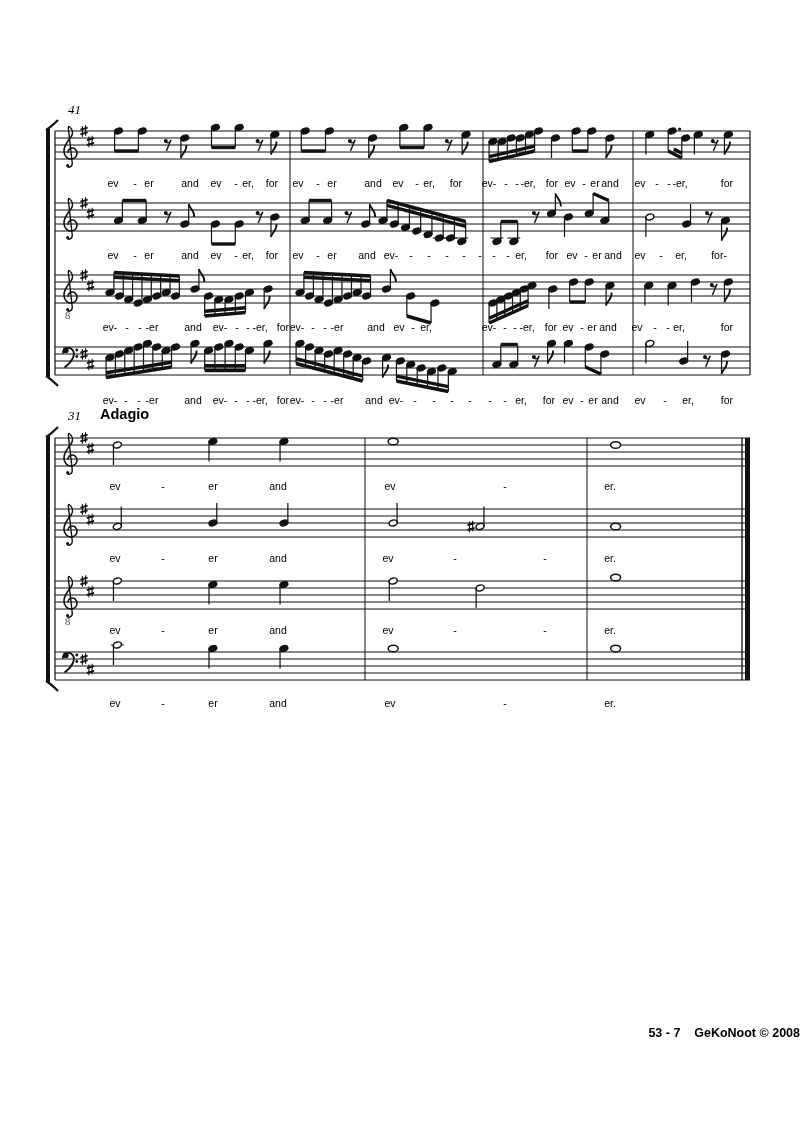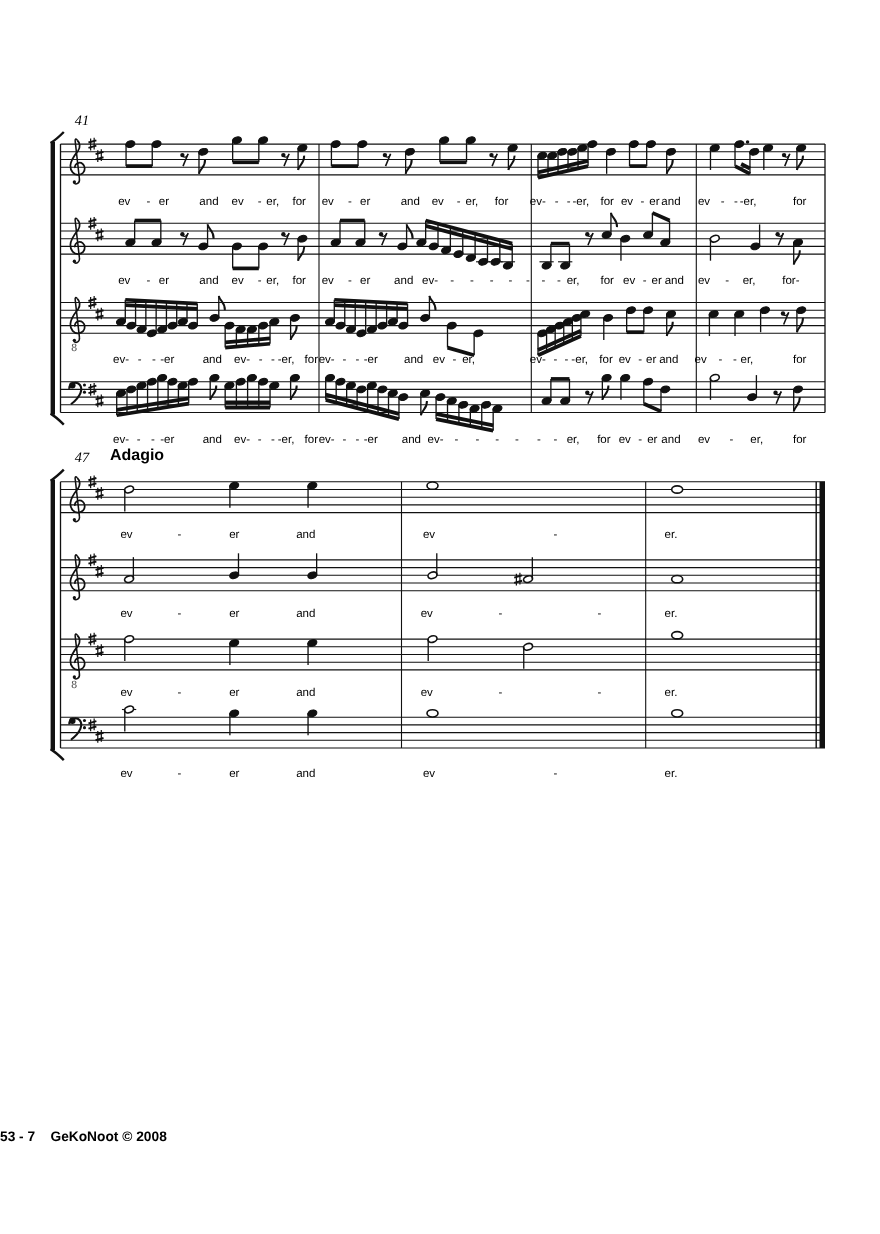--- a/index.html
+++ b/index.html
@@ -8,21 +8,21 @@
   #score-svg{position:absolute;left:0;top:0;}
   #lyrics-layer{position:absolute;left:0;top:0;width:800px;height:1122px;}
   .lyric{position:absolute;transform:translateX(-50%);font-size:10.5px;line-height:12px;
          white-space:nowrap;color:#000;font-family:"Liberation Sans",sans-serif;}
   .measure-num{position:absolute;font-family:"Liberation Serif",serif;font-style:italic;
                font-size:13px;color:#000;}
   #mn1{left:68px;top:102px;}
   #mn2{left:68px;top:408px;}
   .tempo{position:absolute;left:100px;top:406px;font-weight:bold;font-size:14.5px;
          font-family:"Liberation Sans",sans-serif;}
-  .footer{position:absolute;top:1026px;left:0;width:800px;text-align:left;
+  .footer{position:absolute;top:1026px;left:0;width:800px;text-align:right;
           font-weight:bold;font-size:12.5px;white-space:pre;
           font-family:"Liberation Sans",sans-serif;}
 </style>
 </head>
 <body>
 
 <div class="page">
   <svg id="score-svg" width="800" height="760">
       <g>
         <g>
@@ -768,16 +768,16 @@
       <span class="lyric" style="left: 610px; top: 624px;">er.</span>
       <span class="lyric" style="left: 115px; top: 697px;">ev</span>
       <span class="lyric" style="left: 163px; top: 697px;">-</span>
       <span class="lyric" style="left: 213px; top: 697px;">er</span>
       <span class="lyric" style="left: 278px; top: 697px;">and</span>
       <span class="lyric" style="left: 390px; top: 697px;">ev</span>
       <span class="lyric" style="left: 505px; top: 697px;">-</span>
       <span class="lyric" style="left: 610px; top: 697px;">er.</span>
     </div>
   <div class="measure-num" id="mn1">41</div>
-  <div class="measure-num" id="mn2">47</div>
+  <div class="measure-num" id="mn2">31</div>
   <div class="tempo">Adagio</div>
   <div class="footer">53 - 7    GeKoNoot © 2008</div>
 </div>
 
 </body></html>

